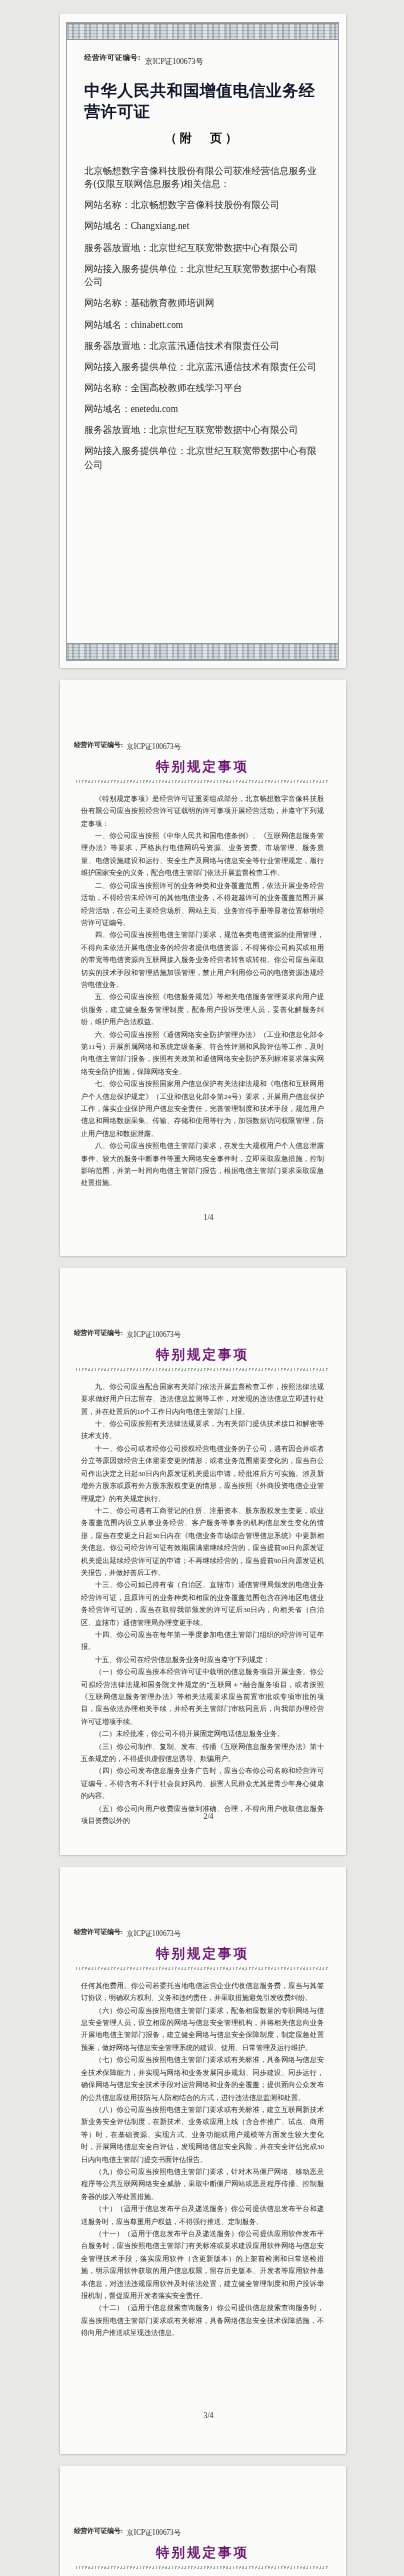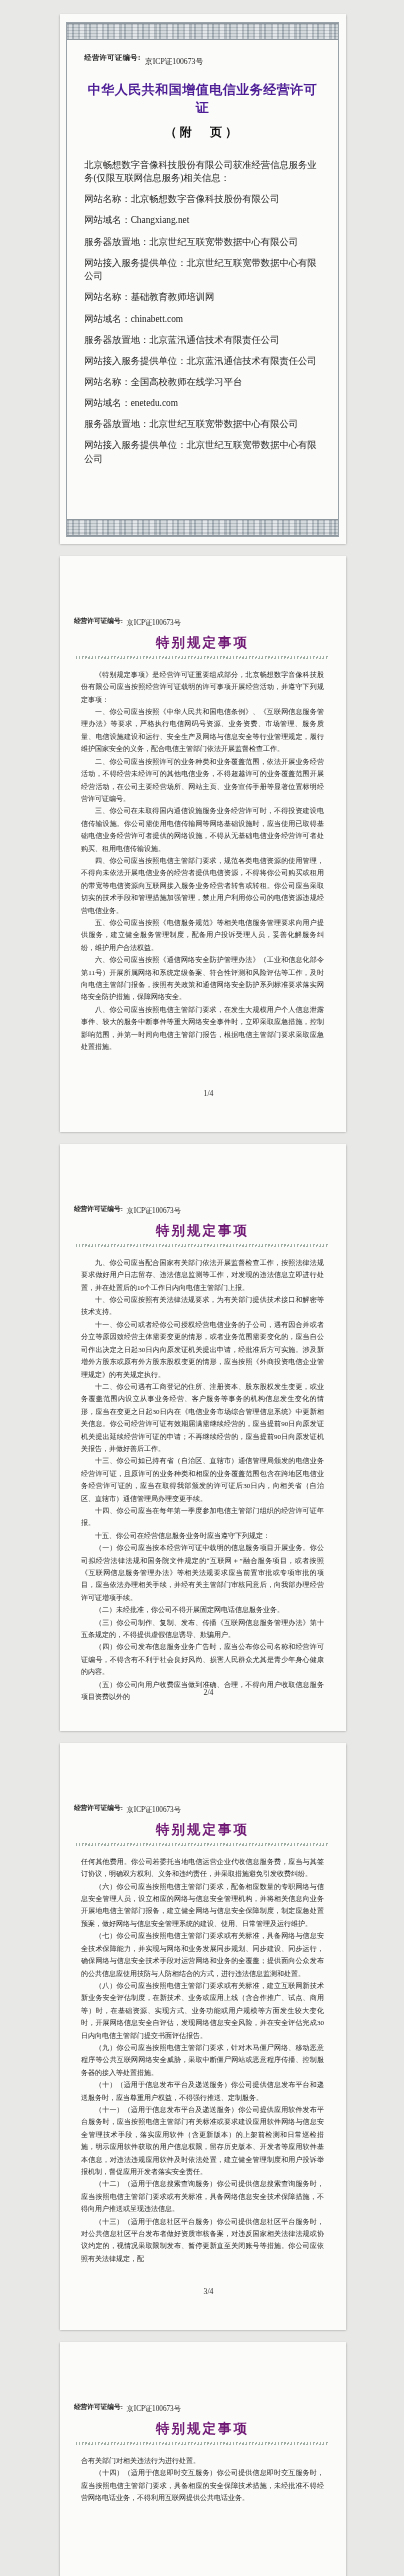--- a/index.html
+++ b/index.html
@@ -10,40 +10,40 @@
     color:#282828;
     -webkit-font-smoothing:antialiased;
   }
   .canvas{position:relative;width:405px;height:2873px;overflow:hidden;}
   .paper{
     width:286px;margin:0 auto;background:#fbfbfa;
     box-shadow:0 0.5px 2.1px rgba(0,0,0,.35);
     position:relative;box-sizing:border-box;overflow:hidden;
   }
   
-  .cover{height:530px;margin-top:14.4px;}
+  .cover{height:654px;margin-top:14.4px;}
   .cover-frame{
     position:absolute;inset:7.2px 6.2px;border:1px solid #99a2a9;
     display:flex;flex-direction:column;
   }
   .ornament{
     height:15.5px;flex:0 0 auto;
     border-top:0.5px solid #8e979e;border-bottom:0.5px solid #8e979e;
     background:
       repeating-linear-gradient(90deg,#b6bec4 0 2.1px,#d9dee1 2.1px 4.6px,#aab3ba 4.6px 6.7px,#d2d8db 6.7px 11.3px,#b6bec4 11.3px 13.4px,#e3e6e8 13.4px 17.5px),
       repeating-linear-gradient(0deg,rgba(255,255,255,.35) 0 1.5px,rgba(120,130,138,.25) 1.5px 3.1px);
     background-blend-mode:multiply;
   }
   .cover-inner{flex:1 1 auto;padding:13.4px 17.5px 0 17.5px;}
   .cover-header{font-size:7.2px;color:#1d1d1d;}
   .cover-header .lbl{font-weight:bold;letter-spacing:0.5px;}
   .cover-header .val{position:relative;top:3.6px;margin-left:4.1px;font-size:7.7px;}
   .cover-title{
-    margin:17.5px 0 0 0;text-align:center;font-size:13px;font-weight:bold;
-    letter-spacing:0.5px;color:#4c1d95;
+    margin:17.5px 0 0 0;text-align:left;font-size:16px;font-weight:bold;
+    letter-spacing:0.5px;color:#0f172a;
   }
   .cover-subtitle{margin-top:7.2px;text-align:center;font-size:12px;font-weight:bold;color:#111;letter-spacing:3.1px;}
   .cover-body{margin-top:17.5px;font-size:9.3px;line-height:1.45;color:#1c1c1c;}
   .cover-body .intro{margin:0 0 5.2px 0;}
   .entry{margin:7.7px 0 0 0;}
   
   .prov{padding:60px 21.6px 0 21.6px;}
   .ph-a{height:576px;margin-top:11.3px;}
   .ph-b{height:587px;margin-top:12px;}
   .ph-c{height:502px;margin-top:12px;}
@@ -109,24 +109,24 @@
       <span class="lbl">经营许可证编号:</span><span class="val">京ICP证100673号</span>
     </div>
     <h2 class="prov-title">特别规定事项</h2>
     <div class="zigzag"></div>
     <div class="bodytext">
 
       <div>
           <p class="para">《特别规定事项》是经营许可证重要组成部分，北京畅想数字音像科技股份有限公司应当按照经营许可证载明的许可事项开展经营活动，并遵守下列规定事项：</p>
           <p class="para">一、你公司应当按照《中华人民共和国电信条例》、《互联网信息服务管理办法》等要求，严格执行电信网码号资源、业务资费、市场管理、服务质量、电信设施建设和运行、安全生产及网络与信息安全等行业管理规定，履行维护国家安全的义务，配合电信主管部门依法开展监督检查工作。</p>
           <p class="para">二、你公司应当按照许可的业务种类和业务覆盖范围，依法开展业务经营活动，不得经营未经许可的其他电信业务，不得超越许可的业务覆盖范围开展经营活动，在公司主要经营场所、网站主页、业务宣传手册等显著位置标明经营许可证编号。</p>
-          <p class="para">三、你公司在未取得国内通信设施服务业务经营许可时，不得投资建设电信传输设施。你公司需使用电信传输网等网络基础设施时，应当使用已取得基础电信业务经营许可者提供的网络设施，不得从无基础电信业务经营许可者处购买、租用电信传输设施。</p>
           <p class="para">四、你公司应当按照电信主管部门要求，规范各类电信资源的使用管理，不得向未依法开展电信业务的经营者提供电信资源，不得将你公司购买或租用的带宽等电信资源向互联网接入服务业务经营者转售或转租。你公司应当采取切实的技术手段和管理措施加强管理，禁止用户利用你公司的电信资源违规经营电信业务。</p>
           <p class="para">五、你公司应当按照《电信服务规范》等相关电信服务管理要求向用户提供服务，建立健全服务管理制度，配备用户投诉受理人员，妥善化解服务纠纷，维护用户合法权益。</p>
           <p class="para">六、你公司应当按照《通信网络安全防护管理办法》（工业和信息化部令第11号）开展所属网络和系统定级备案、符合性评测和风险评估等工作，及时向电信主管部门报备，按照有关政策和通信网络安全防护系列标准要求落实网络安全防护措施，保障网络安全。</p>
+          <p class="para">七、你公司应当按照国家用户信息保护有关法律法规和《电信和互联网用户个人信息保护规定》（工业和信息化部令第24号）要求，开展用户信息保护工作，落实企业保护用户信息安全责任，完善管理制度和技术手段，规范用户信息和网络数据采集、传输、存储和使用等行为，加强数据访问权限管理，防止用户信息和数据泄露。</p>
           <p class="para">八、你公司应当按照电信主管部门要求，在发生大规模用户个人信息泄露事件、较大的服务中断事件等重大网络安全事件时，立即采取应急措施，控制影响范围，并第一时间向电信主管部门报告，根据电信主管部门要求采取应急处置措施。</p>
         </div>
     </div>
     <div class="pageno">1/4</div>
   </section>
 
   <section class="paper prov ph-b">
     <div class="pg-header">
       <span class="lbl">经营许可证编号:</span><span class="val">京ICP证100673号</span>
     </div>
@@ -161,21 +161,20 @@
     <div class="bodytext">
       <p class="cont">任何其他费用。你公司若委托当地电信运营企业代收信息服务费，应当与其签订协议，明确双方权利、义务和违约责任，并采取措施避免引发收费纠纷。</p>
       <div>
           <p class="para">（六）你公司应当按照电信主管部门要求，配备相应数量的专职网络与信息安全管理人员，设立相应的网络与信息安全管理机构，并将相关信息向业务开展地电信主管部门报备，建立健全网络与信息安全保障制度，制定应急处置预案，做好网络与信息安全管理系统的建设、使用、日常管理及运行维护。</p>
           <p class="para">（七）你公司应当按照电信主管部门要求或有关标准，具备网络与信息安全技术保障能力，并实现与网络和业务发展同步规划、同步建设、同步运行，确保网络与信息安全技术手段对运营网络和业务的全覆盖；提供面向公众发布的公共信息应使用技防与人防相结合的方式，进行违法信息监测和处置。</p>
           <p class="para">（八）你公司应当按照电信主管部门要求或有关标准，建立互联网新技术新业务安全评估制度，在新技术、业务或应用上线（含合作推广、试点、商用等）时，在基础资源、实现方式、业务功能或用户规模等方面发生较大变化时，开展网络信息安全自评估，发现网络信息安全风险，并在安全评估完成30日内向电信主管部门提交书面评估报告。</p>
           <p class="para">（九）你公司应当按照电信主管部门要求，针对木马僵尸网络、移动恶意程序等公共互联网网络安全威胁，采取中断僵尸网站或恶意程序传播、控制服务器的接入等处置措施。</p>
           <p class="para">（十）（适用于信息发布平台及递送服务）你公司提供信息发布平台和递送服务时，应当尊重用户权益，不得强行推送、定制服务。</p>
           <p class="para">（十一）（适用于信息发布平台及递送服务）你公司提供应用软件发布平台服务时，应当按照电信主管部门有关标准或要求建设应用软件网络与信息安全管理技术手段，落实应用软件（含更新版本）的上架前检测和日常巡检措施，明示应用软件获取的用户信息权限，留存历史版本、开发者等应用软件基本信息，对违法违规应用软件及时依法处置，建立健全管理制度和用户投诉举报机制，督促应用开发者落实安全责任。</p>
           <p class="para">（十二）（适用于信息搜索查询服务）你公司提供信息搜索查询服务时，应当按照电信主管部门要求或有关标准，具备网络信息安全技术保障措施，不得向用户推送或呈现违法信息。</p>
-          <p class="para">（十三）（适用于信息社区平台服务）你公司提供信息社区平台服务时，对公共信息社区平台发布者做好资质审核备案，对违反国家相关法律法规或协议约定的，视情况采取限制发布、暂停更新直至关闭账号等措施。你公司应依照有关法律规定，配</p>
         </div>
     </div>
     <div class="pageno">3/4</div>
   </section>
 
   <section class="paper prov ph-c">
     <div class="pg-header">
       <span class="lbl">经营许可证编号:</span><span class="val">京ICP证100673号</span>
     </div>
     <h2 class="prov-title">特别规定事项</h2>

